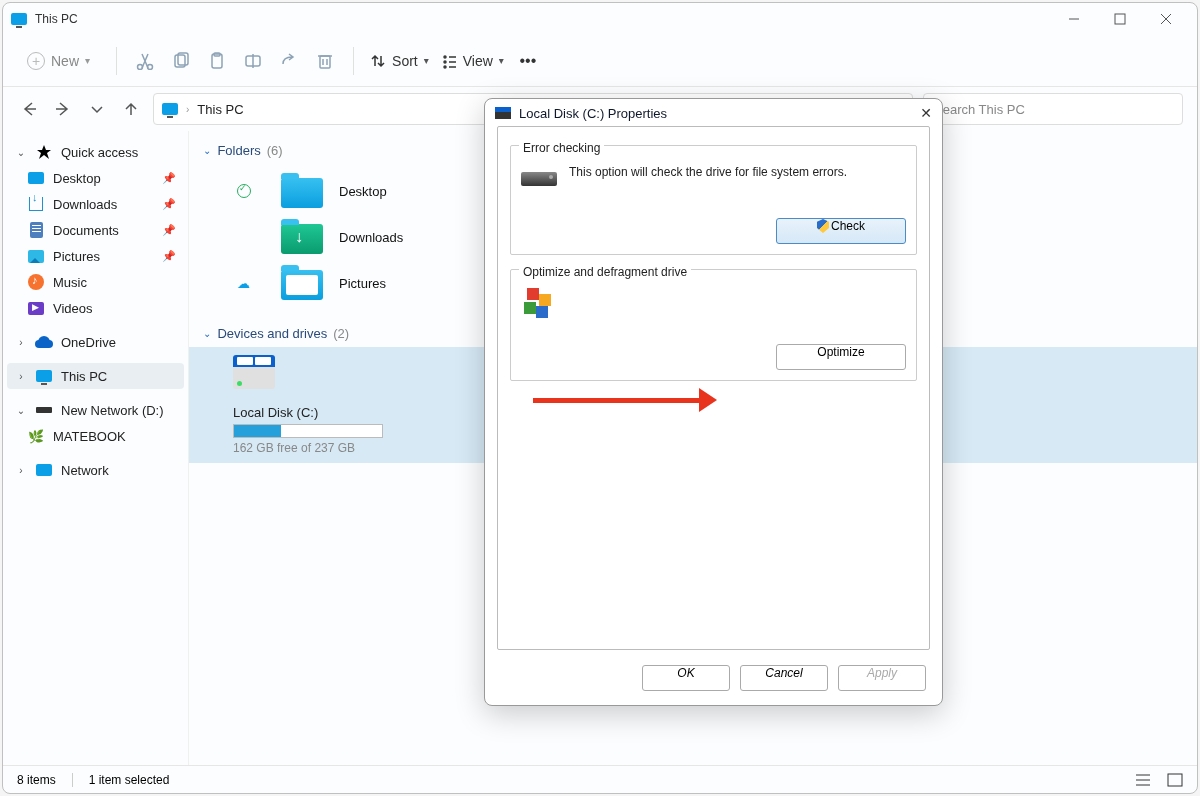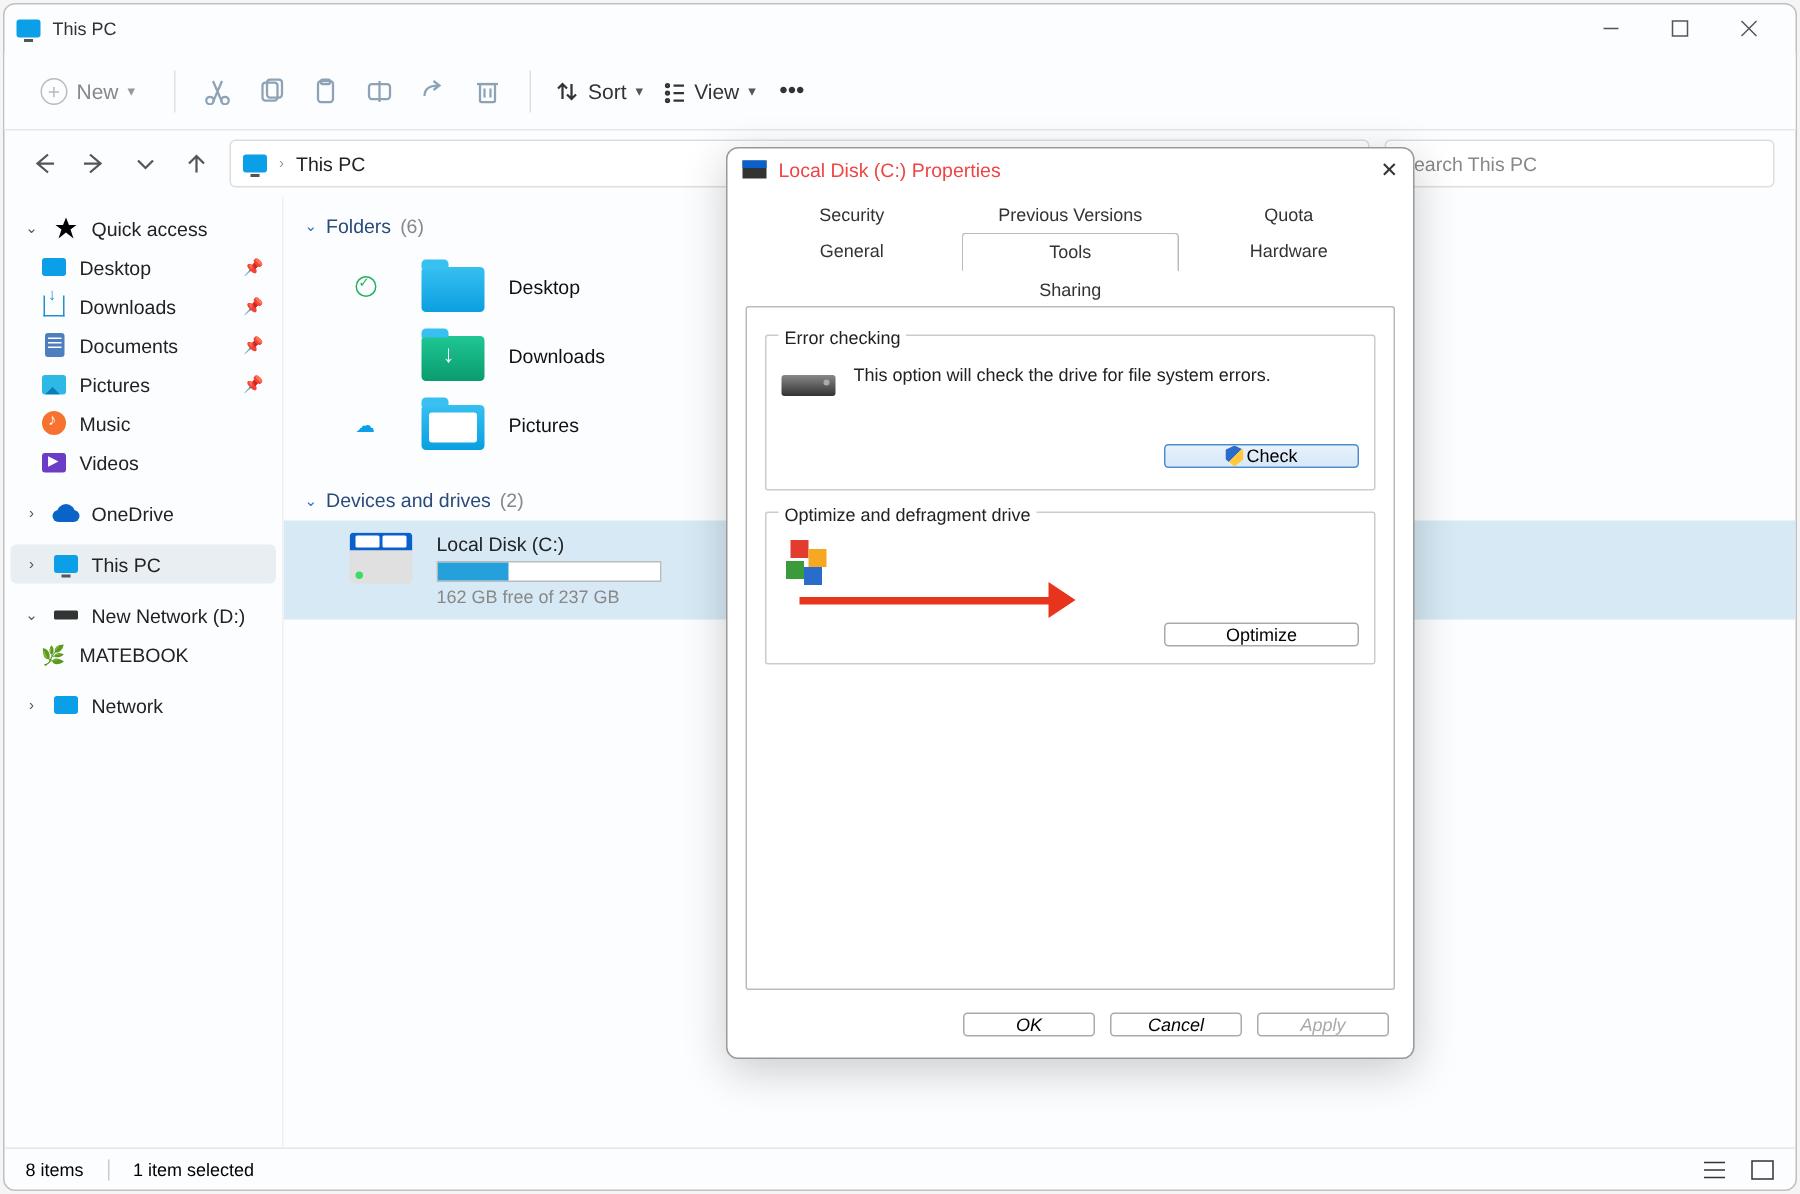--- a/index.html
+++ b/index.html
@@ -74,60 +74,60 @@
 .folder-item .fico.dl .fld{background:linear-gradient(#1fc795,#0a9b6e);}
 .folder-item .fico.dl .fld::after{content:"↓";position:absolute;top:4px;left:14px;color:#fff;font-size:16px;font-weight:bold;}
 .folder-item .fico.pic .fld::after{content:"";position:absolute;inset:5px;background:#fff;border-radius:2px;}
 .folder-item .name{font-size:13px;color:#111;}
 .folder-item .status{margin-right:14px;width:14px;height:14px;}
 .status-ok{border:1.5px solid #27ae60;border-radius:50%;position:relative;}
 .status-ok::after{content:"✓";color:#27ae60;font-size:9px;position:absolute;top:-2px;left:1px;}
 .status-cloud{color:#0a9fe6;font-size:13px;}
 
 .drive-item{display:flex;align-items:flex-start;gap:16px;padding:8px 14px 8px 44px;}
-.drive-item.selected{background:#d6e9f5;}
+.drive-item.selected{background:#d6e9f5;flex-direction:column;}
 .drive-item .dicon{width:42px;height:34px;background:#e0e0e0;border-radius:3px;position:relative;border-top:12px solid #0a60cc;}
 .drive-item .dicon::after{content:"";position:absolute;bottom:3px;left:4px;width:5px;height:5px;background:#3ddc66;border-radius:50%;}
 .drive-item .dicon::before{content:"";position:absolute;top:-10px;left:4px;width:16px;height:8px;background:#fff;border-radius:1px;box-shadow:18px 0 0 #fff;}
 .drive-item .dinfo{flex:1;}
 .drive-item .dname{font-size:13px;color:#222;padding-bottom:4px;}
 .drive-item .dbar{width:150px;height:14px;background:#fff;border:1px solid #bbb;position:relative;}
 .drive-item .dbar .fill{height:100%;background:#26a0da;}
 .drive-item .dfree{font-size:12px;color:#888;padding-top:3px;}
 
 .statusbar { height:28px; display:flex; align-items:center; padding:0 14px; font-size:12px; color:#000000; border-top:1px solid #e6e6e6;gap:16px; }
 .statusbar .sep2{width:1px;height:14px;background:#ccc;}
 .statusbar .spacer{flex:1;}
 .statusbar .view-icon{width:16px;height:14px;}
 
 
 .dialog { position:absolute; left:481px; top:95px; width:459px; height:608px; background:#fff; border:1px solid #999; border-radius:8px; box-shadow:0 8px 30px rgba(0,0,0,0.2); display:flex;flex-direction:column; }
 .dlg-title{display:flex;align-items:center;padding:6px 10px;gap:8px;}
 .dlg-title .dicon-sm{width:16px;height:12px;background:#333;position:relative;border-top:5px solid #0a60cc;}
-.dlg-title .t{font-size:13px;color:#ef4444;flex:1;}
+.dlg-title .t{font-size:13px;color:#0f172a;flex:1;}
 .dlg-title .close{font-size:14px;color:#333;}
 .tabs{display:flex;flex-wrap:wrap;padding:4px 10px 0 10px;border-bottom:0;}
 .tab{flex:1 0 33%;text-align:center;padding:5px 4px;font-size:12px;color:#333;min-width:80px;}
 .tab.active{border:1px solid #bbb;border-bottom:1px solid #fff;border-radius:3px 3px 0 0;background:#fff;position:relative;z-index:2;}
 .panel{margin:0 12px;border:1px solid #bbb;flex:1;padding:10px 0;border-radius:2px;position:relative;top:-1px;}
 .group{border:1px solid #ccc;margin:8px 12px 14px 12px;border-radius:2px;}
 .group-title{font-size:12px;color:#222;position:relative;top:-8px;left:8px;background:#fff;padding:0 4px;display:inline-block;}
 .group-body{padding:0 10px 12px 10px;display:flex;gap:12px;font-size:12px;color:#222;}
 .group-body .gicon{width:36px;height:36px;flex-shrink:0;}
 .drive-ico{width:36px;height:14px;background:linear-gradient(#888,#333);border-radius:2px;position:relative;top:8px;}
 .drive-ico::after{content:"";position:absolute;top:3px;right:4px;width:4px;height:4px;background:#aaa;border-radius:50%;}
 .defrag-ico{width:34px;height:34px;position:relative;}
 .defrag-ico .b{position:absolute;width:12px;height:12px;}
 .defrag-ico .b1{background:#e23c2f;top:0;left:6px;}
 .defrag-ico .b2{background:#f7a823;top:6px;left:18px;}
 .defrag-ico .b3{background:#3b9b3b;top:14px;left:3px;}
 .defrag-ico .b4{background:#2a6cc9;top:18px;left:15px;}
 .group-body .gtxt{flex:1;line-height:1.4;}
 .group .btn-row{text-align:right;padding:6px 10px 10px 10px;}
-.btn{display:inline-flex;align-items:flex-start;justify-content:center;min-width:130px;height:16px;font-size:12px;border:1px solid #aaa;background:#fff;border-radius:3px;gap:2px;}
+.btn{display:inline-flex;align-items:flex-start;justify-content:center;min-width:130px;height:26px;font-size:12px;border:1px solid #aaa;background:#fff;border-radius:3px;gap:2px;}
 .btn.primary{border-color:#4a8bc8;background:linear-gradient(#e8f2fb,#d6e8f7);}
 .shield{width:12px;height:14px;background:linear-gradient(135deg,#2a6cc9 50%,#ffc83d 50%);clip-path:polygon(50% 0,100% 20%,100% 65%,50% 100%,0 65%,0 20%);}
 .dlg-btns{display:flex;gap:10px;justify-content:flex-end;padding:14px 16px;}
 .dlg-btns .btn{min-width:88px;font-style:italic;}
 .dlg-btns .btn.disabled{color:#aaa;}
 
 
 .arrow{position:absolute;left:530px;top:390px;width:196px;height:14px;}
 .arrow .shaft{position:absolute;top:5px;left:0;right:18px;height:5px;background:#e8341c;}
 .arrow .head{position:absolute;right:0;top:-5px;width:0;height:0;border:12px solid transparent;border-left:18px solid #e8341c;}
@@ -410,29 +410,20 @@
           <rect x="1" y="1" width="14" height="12"></rect>
         </svg></span>
   </div>
 
   <div class="dialog">
     <div class="dlg-title">
       <div class="dicon-sm"></div>
       <div class="t">Local Disk (C:) Properties</div>
       <div class="close">✕</div>
     </div>
-    <div class="tabs">
-      <div class="tab">Security</div>
-      <div class="tab">Previous Versions</div>
-      <div class="tab">Quota</div>
-      <div class="tab">General</div>
-      <div class="tab active">Tools</div>
-      <div class="tab">Hardware</div>
-      <div class="tab">Sharing</div>
-    </div>
     <div class="panel">
       <div class="group">
         <span class="group-title">Error checking</span>
         <div class="group-body">
           <div class="gicon">
               <div class="drive-ico"></div>
             </div>
           <div class="gtxt">This option will check the drive for file system errors.</div>
         </div>
         <div class="btn-row">

